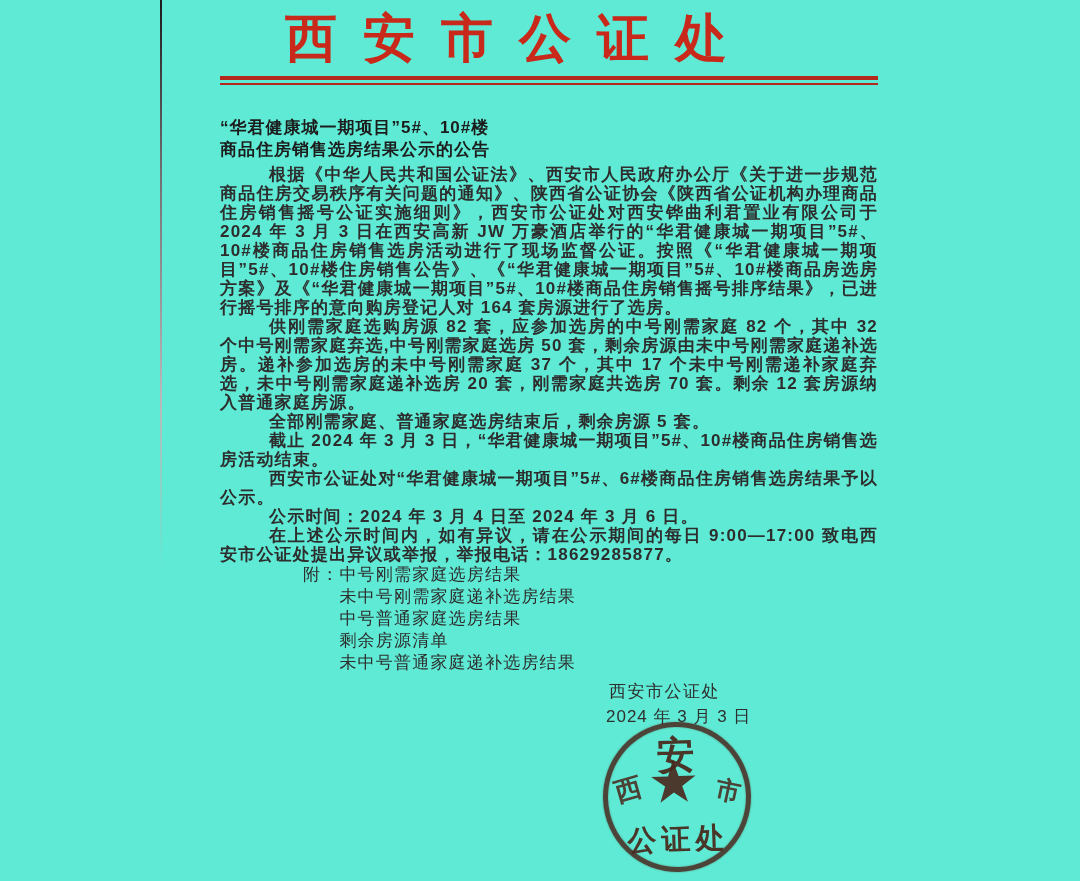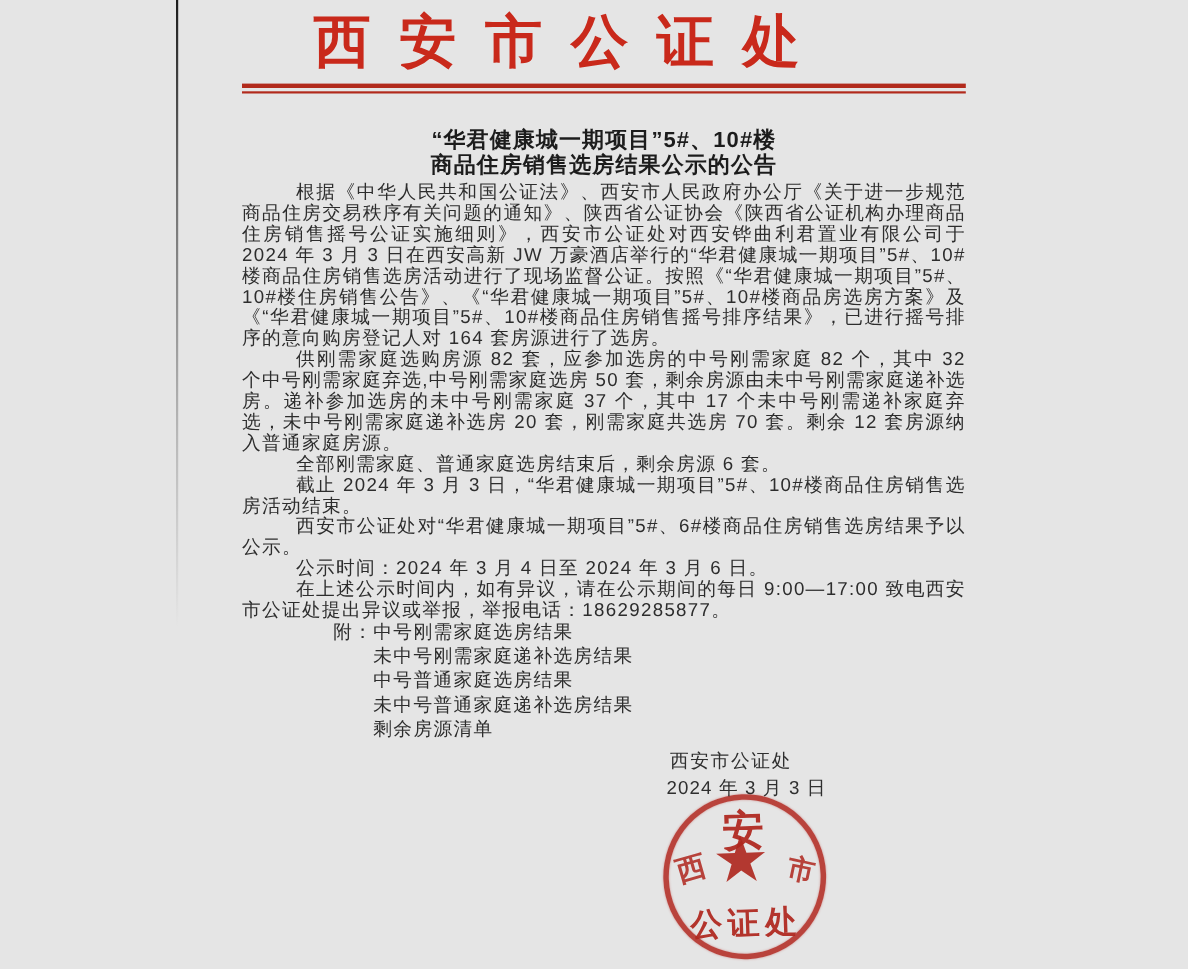--- a/index.html
+++ b/index.html
@@ -3,21 +3,21 @@
 <meta charset="utf-8">
 <style>
   html, body { margin: 0; padding: 0; }
   body {
     width: 1080px; height: 881px;
     background: #ffffff;
     font-family: "Liberation Sans", "DejaVu Sans", sans-serif;
     overflow: hidden;
     position: relative;
   }
-  .page { position: absolute; inset: 0; background: #e5e5e5; }
+  .page { position: absolute; inset: 0; background: #5eead4; }
 
   
   .scan-edge {
     position: absolute; left: 160px; top: 0; width: 2px; height: 570px;
     background: linear-gradient(to bottom, #1c1c1c 0%, #6f6f6f 30%, #b9b9b9 70%, rgba(190,190,190,0) 100%);
   }
 
   .content { position: absolute; left: 220px; top: 0; width: 658px; }
 
   .letterhead {
@@ -32,34 +32,33 @@
     white-space: nowrap;
   }
   .rule {
     margin-top: 4px; height: 3px;
     border-top: 4px solid #b22a1c;
     border-bottom: 2px solid #b22a1c;
   }
 
   .doc-title {
     margin-top: 32px;
-    text-align: center;
-    font-size: 20px; line-height: 22px;
+    font-size: 17px; line-height: 22px;
     font-weight: 700; color: #1c1c1c;
     letter-spacing: 1px;
   }
 
   .body-text { margin-top: 4px; color: #2d2d2d; }
   .body-text p {
     margin: 0;
     font-size: 17px; line-height: 19px;
     letter-spacing: 1.2px;
     text-align: justify;
     text-indent: 49px;
-    font-weight: 400;
+    font-weight: 700;
   }
 
   .attachments {
     display: flex; align-items: flex-start;
     padding-left: 83px;
     color: #2d2d2d;
     font-size: 17px; line-height: 22px;
     letter-spacing: 1.2px; font-weight: 500;
   }
   .att-label { flex: none; }
@@ -104,35 +103,35 @@
     <div class="rule"></div>
 
     <div class="doc-title">
       <div>“华君健康城一期项目”5#、10#楼</div>
       <div>商品住房销售选房结果公示的公告</div>
     </div>
 
     <div class="body-text">
       <p>根据《中华人民共和国公证法》、西安市人民政府办公厅《关于进一步规范商品住房交易秩序有关问题的通知》、陕西省公证协会《陕西省公证机构办理商品住房销售摇号公证实施细则》，西安市公证处对西安铧曲利君置业有限公司于 2024 年 3 月 3 日在西安高新 JW 万豪酒店举行的“华君健康城一期项目”5#、10#楼商品住房销售选房活动进行了现场监督公证。按照《“华君健康城一期项目”5#、10#楼住房销售公告》、《“华君健康城一期项目”5#、10#楼商品房选房方案》及《“华君健康城一期项目”5#、10#楼商品住房销售摇号排序结果》，已进行摇号排序的意向购房登记人对 164 套房源进行了选房。</p>
       <p>供刚需家庭选购房源 82 套，应参加选房的中号刚需家庭 82 个，其中 32 个中号刚需家庭弃选,中号刚需家庭选房 50 套，剩余房源由未中号刚需家庭递补选房。递补参加选房的未中号刚需家庭 37 个，其中 17 个未中号刚需递补家庭弃选，未中号刚需家庭递补选房 20 套，刚需家庭共选房 70 套。剩余 12 套房源纳入普通家庭房源。</p>
-      <p>全部刚需家庭、普通家庭选房结束后，剩余房源 6 套。</p>
+      <p>全部刚需家庭、普通家庭选房结束后，剩余房源 5 套。</p>
       <p>截止 2024 年 3 月 3 日，“华君健康城一期项目”5#、10#楼商品住房销售选房活动结束。</p>
       <p>西安市公证处对“华君健康城一期项目”5#、6#楼商品住房销售选房结果予以公示。</p>
       <p>公示时间：2024 年 3 月 4 日至 2024 年 3 月 6 日。</p>
       <p>在上述公示时间内，如有异议，请在公示期间的每日 9:00—17:00 致电西安市公证处提出异议或举报，举报电话：18629285877。</p>
     </div>
 
     <div class="attachments">
       <span class="att-label">附：</span>
       <div class="att-items">
         <div>中号刚需家庭选房结果</div>
         <div>未中号刚需家庭递补选房结果</div>
         <div>中号普通家庭选房结果</div>
+        <div>剩余房源清单</div>
         <div>未中号普通家庭递补选房结果</div>
-        <div>剩余房源清单</div>
       </div>
     </div>
 
     <div class="signature">
       <div class="sig-org">西安市公证处</div>
       <div class="sig-date">2024 年 3 月 3 日</div>
     </div>
 
   </div>
 

